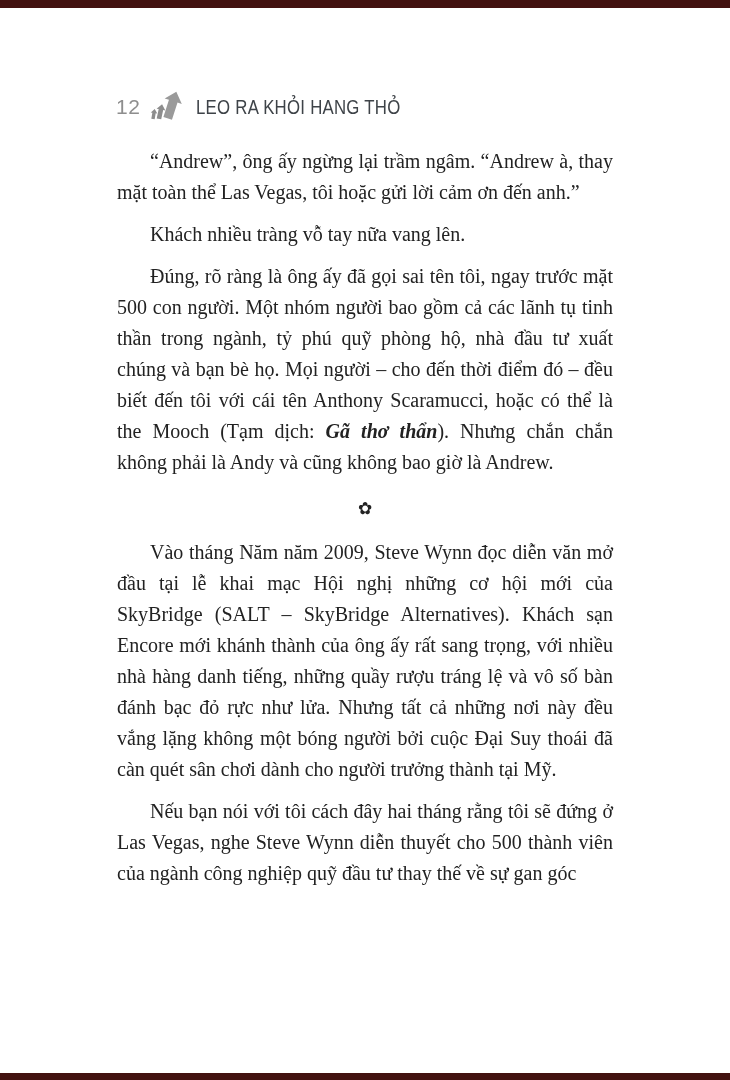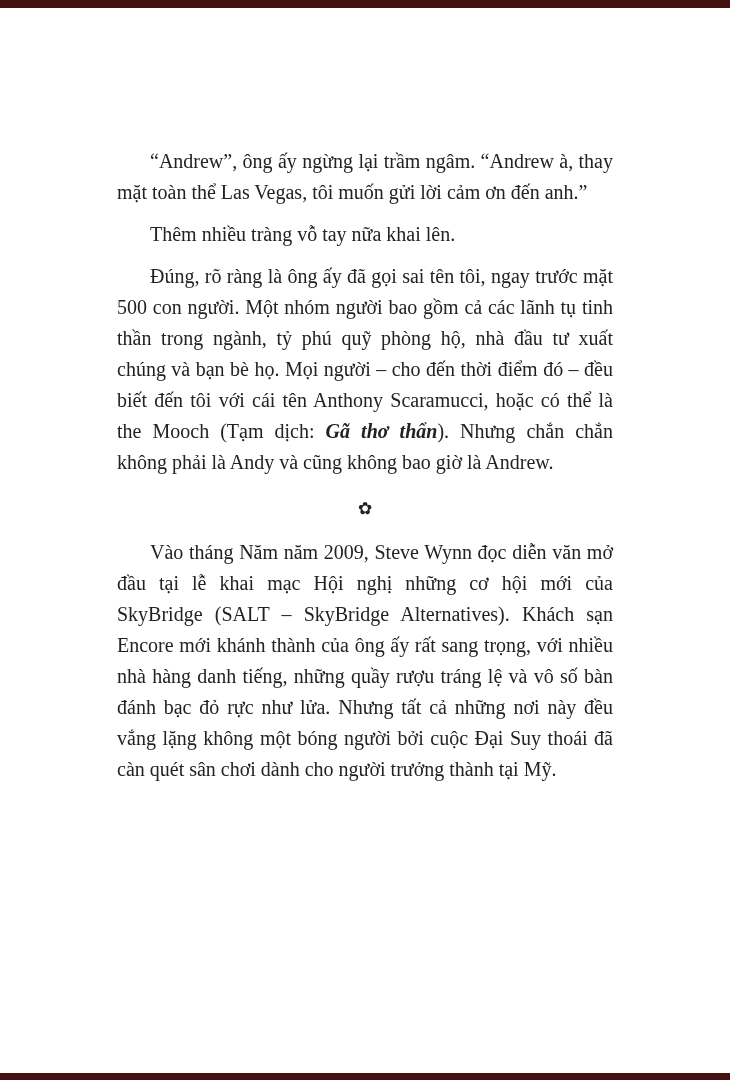--- a/index.html
+++ b/index.html
@@ -52,23 +52,45 @@
     font-size:17px;color:var(--body-text);
     font-family:"DejaVu Sans",sans-serif;
   }
 </style>
 </head>
 <body>
 
 <div class="page">
   <div class="bar-top"></div>
 
+  <div class="header">
+    <span class="page-number">12</span>
+    <span class="header-icon">
+      <svg width="34" height="30" viewBox="0 0 34 30">
+        <g fill="#9a9a9a">
+          <g transform="rotate(18 22 15)">
+            <path d="M22 1 L31 11 L26.5 11 L26.5 29 L17.5 29 L17.5 11 L13 11 Z"></path>
+          </g>
+        </g>
+        <g fill="#8d8d8d">
+          <g transform="rotate(12 10 24)">
+            <path d="M10 14 L14.5 19.5 L12.3 19.5 L12.3 29 L7.7 29 L7.7 19.5 L5.5 19.5 Z"></path>
+          </g>
+          <g transform="rotate(10 3.5 26)">
+            <path d="M3.5 19 L6.8 23 L5.2 23 L5.2 29 L1.8 29 L1.8 23 L0.2 23 Z"></path>
+          </g>
+        </g>
+      </svg>
+    </span>
+    <span class="chapter-title">LEO RA KHỎI HANG THỎ</span>
+  </div>
 
   <div class="body-text">
-      <p><span>“Andrew”, ông ấy ngừng lại trầm ngâm. “Andrew à, thay mặt toàn thể Las Vegas, tôi muốn gửi lời cảm ơn đến anh.”</span></p>
-      <p><span>Thêm nhiều tràng vỗ tay nữa khai lên.</span></p>
+      <p><span>“Andrew”, ông ấy ngừng lại trầm ngâm. “Andrew à, thay mặt toàn thể Las Vegas, tôi hoặc gửi lời cảm ơn đến anh.”</span></p>
+      <p><span>Khách nhiều tràng vỗ tay nữa vang lên.</span></p>
       <p><span>Đúng, rõ ràng là ông ấy đã gọi sai tên tôi, ngay trước mặt 500 con người. Một nhóm người bao gồm cả các lãnh tụ tinh thần trong ngành, tỷ phú quỹ phòng hộ, nhà đầu tư xuất chúng và bạn bè họ. Mọi người – cho đến thời điểm đó – đều biết đến tôi với cái tên Anthony Scaramucci, hoặc có thể là the Mooch (Tạm dịch: </span><span class="italic">Gã thơ thẩn</span><span>). Nhưng chắn chắn không phải là Andy và cũng không bao giờ là Andrew.</span></p>
       <div class="separator">✿</div>
       <p><span>Vào tháng Năm năm 2009, Steve Wynn đọc diễn văn mở đầu tại lễ khai mạc Hội nghị những cơ hội mới của SkyBridge (SALT – SkyBridge Alternatives). Khách sạn Encore mới khánh thành của ông ấy rất sang trọng, với nhiều nhà hàng danh tiếng, những quầy rượu tráng lệ và vô số bàn đánh bạc đỏ rực như lửa. Nhưng tất cả những nơi này đều vắng lặng không một bóng người bởi cuộc Đại Suy thoái đã càn quét sân chơi dành cho người trưởng thành tại Mỹ.</span></p>
+      <p><span>Nếu bạn nói với tôi cách đây hai tháng rằng tôi sẽ đứng ở Las Vegas, nghe Steve Wynn diễn thuyết cho 500 thành viên của ngành công nghiệp quỹ đầu tư thay thế về sự gan góc</span></p>
     </div>
 
   <div class="bar-bottom"></div>
 </div>
 
 </body></html>

